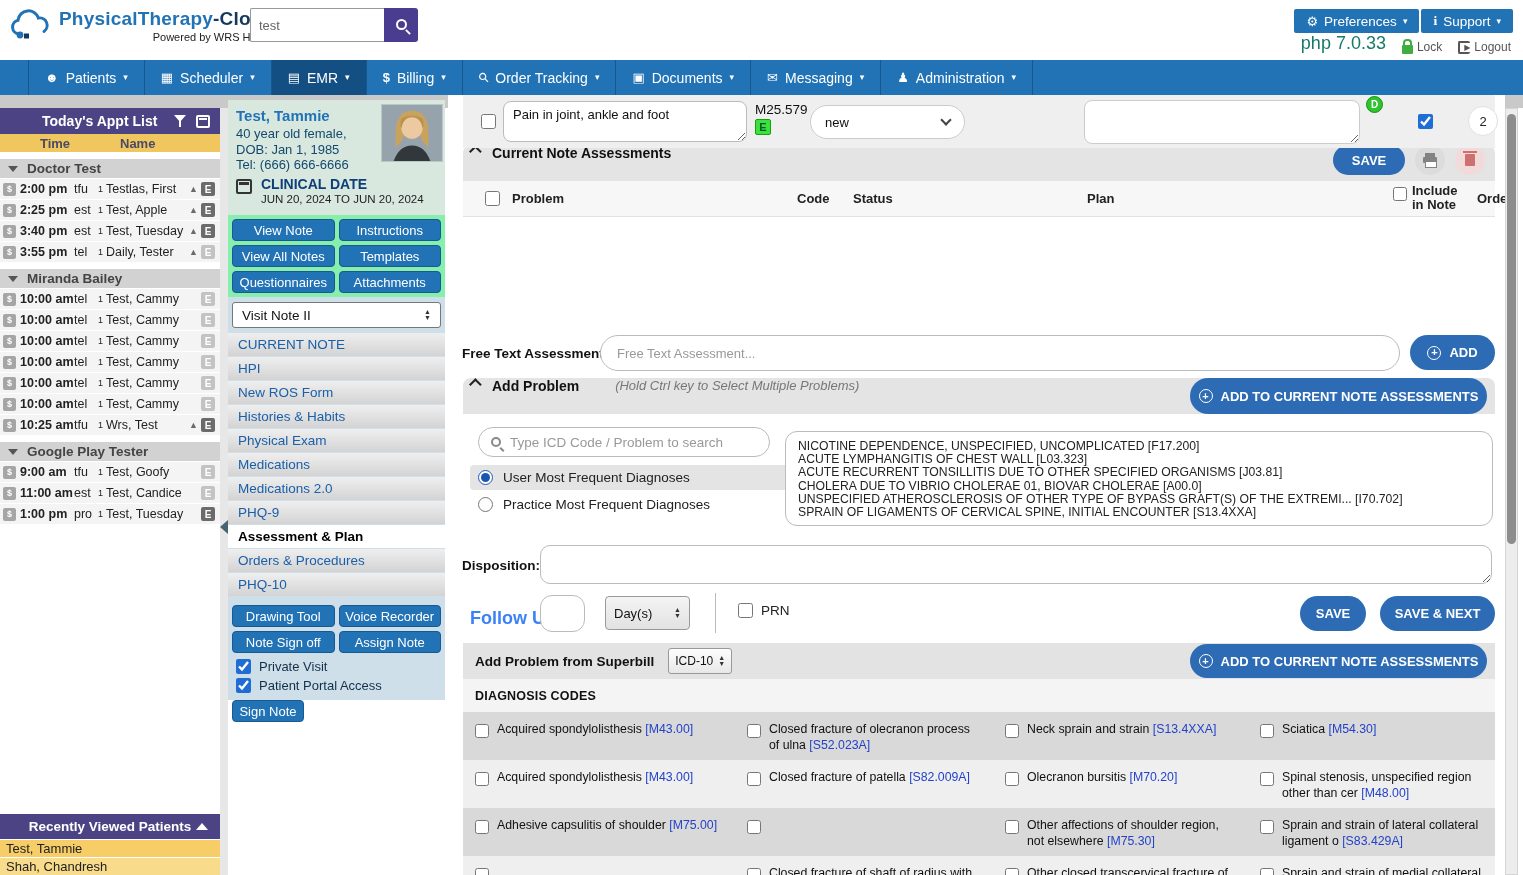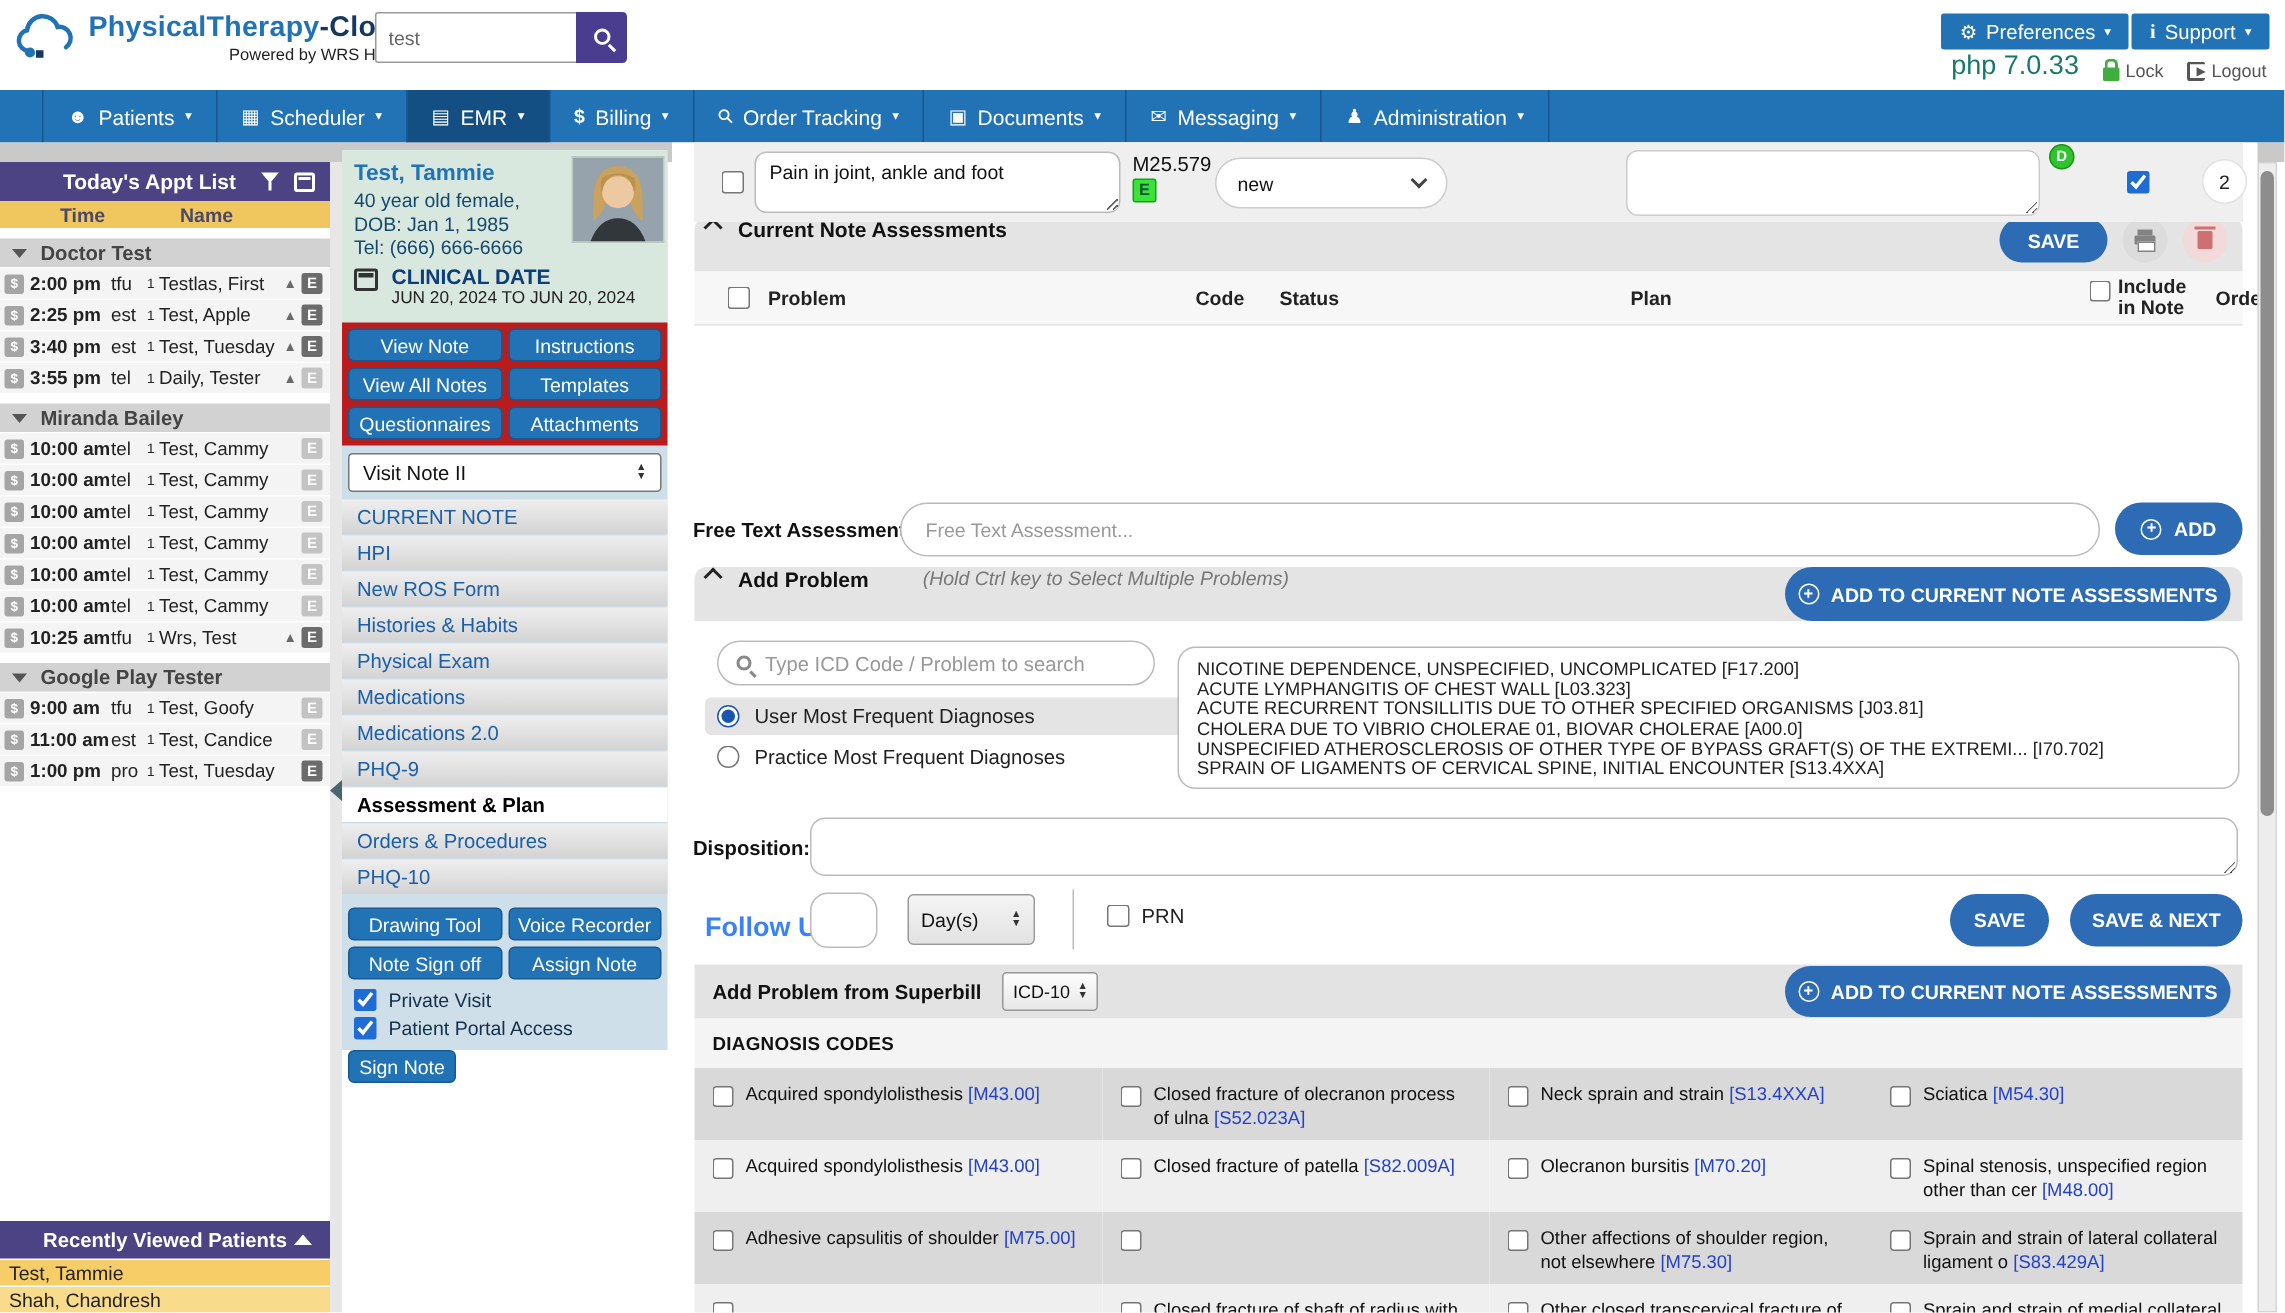--- a/index.html
+++ b/index.html
@@ -86,21 +86,21 @@
   #patient{position:absolute;left:228px;top:100px;width:217px;height:600px;background:#cfdfe9}
   .pt-info{background:#d9e8df;padding:7px 8px 0;position:relative;height:70px}
   .pt-name{color:#2173b6;font-weight:bold;font-size:15px;margin-bottom:2px}
   .pt-line{font-size:13px;color:#14486d;line-height:15.5px}
   .pt-photo{position:absolute;right:2px;top:4px;width:62px;height:58px;border:1px solid #b9c8c0}
   .pt-clinical{background:#d9e8df;padding:6px 8px 10px;display:flex;gap:9px}
   .cal-dark{width:16px;height:15px;border:2px solid #333;border-radius:2px;position:relative;margin-top:3px}
   .cal-dark::before{content:"";position:absolute;top:1px;left:1px;right:1px;height:3px;background:#333}
   .clin-label{color:#0d3e77;font-weight:bold;font-size:14px;line-height:16px}
   .clin-value{font-size:11.5px;color:#222;margin-top:1px}
-  .pt-buttons{display:grid;grid-template-columns:1fr 1fr;gap:4px;padding:4px;background:#b91c1c}
+  .pt-buttons{display:grid;grid-template-columns:1fr 1fr;gap:4px;padding:4px;background:#86efac}
   .pt-btn{height:22px;background:#2173b6;color:#fff;font-size:13px;display:flex;align-items:center;justify-content:center;border-radius:4px;border:1px solid #175a92;cursor:pointer;font-family:inherit}
   .visit-select{margin:5px 4px;height:26px;background:#ffffff;border:1px solid #777;border-radius:3px;display:flex;align-items:center;padding:0 9px;font-size:13.5px;color:#111;cursor:pointer}
   .updown{margin-left:auto;display:flex;flex-direction:column;font-size:7px;line-height:6px;color:#333}
   .pt-menu{margin-top:2px}
   .menu-item{height:23px;margin-bottom:1px;background:linear-gradient(#efefef,#d3d3d3);color:#1a5fa8;font-size:13.5px;display:flex;align-items:center;padding:0 10px;cursor:pointer}
   .menu-item.active{background:#fff;color:#000;font-weight:bold}
   .pt-tools{display:grid;grid-template-columns:1fr 1fr;gap:4px;padding:8px 4px 2px}
   .pt-check{display:flex;align-items:center;gap:8px;padding:4px 8px 0;font-size:13px;color:#12304a}
   .pt-check input{width:15px;height:15px;accent-color:#1f6cd4}
   .sign-note-wrap{padding:7px 4px}

